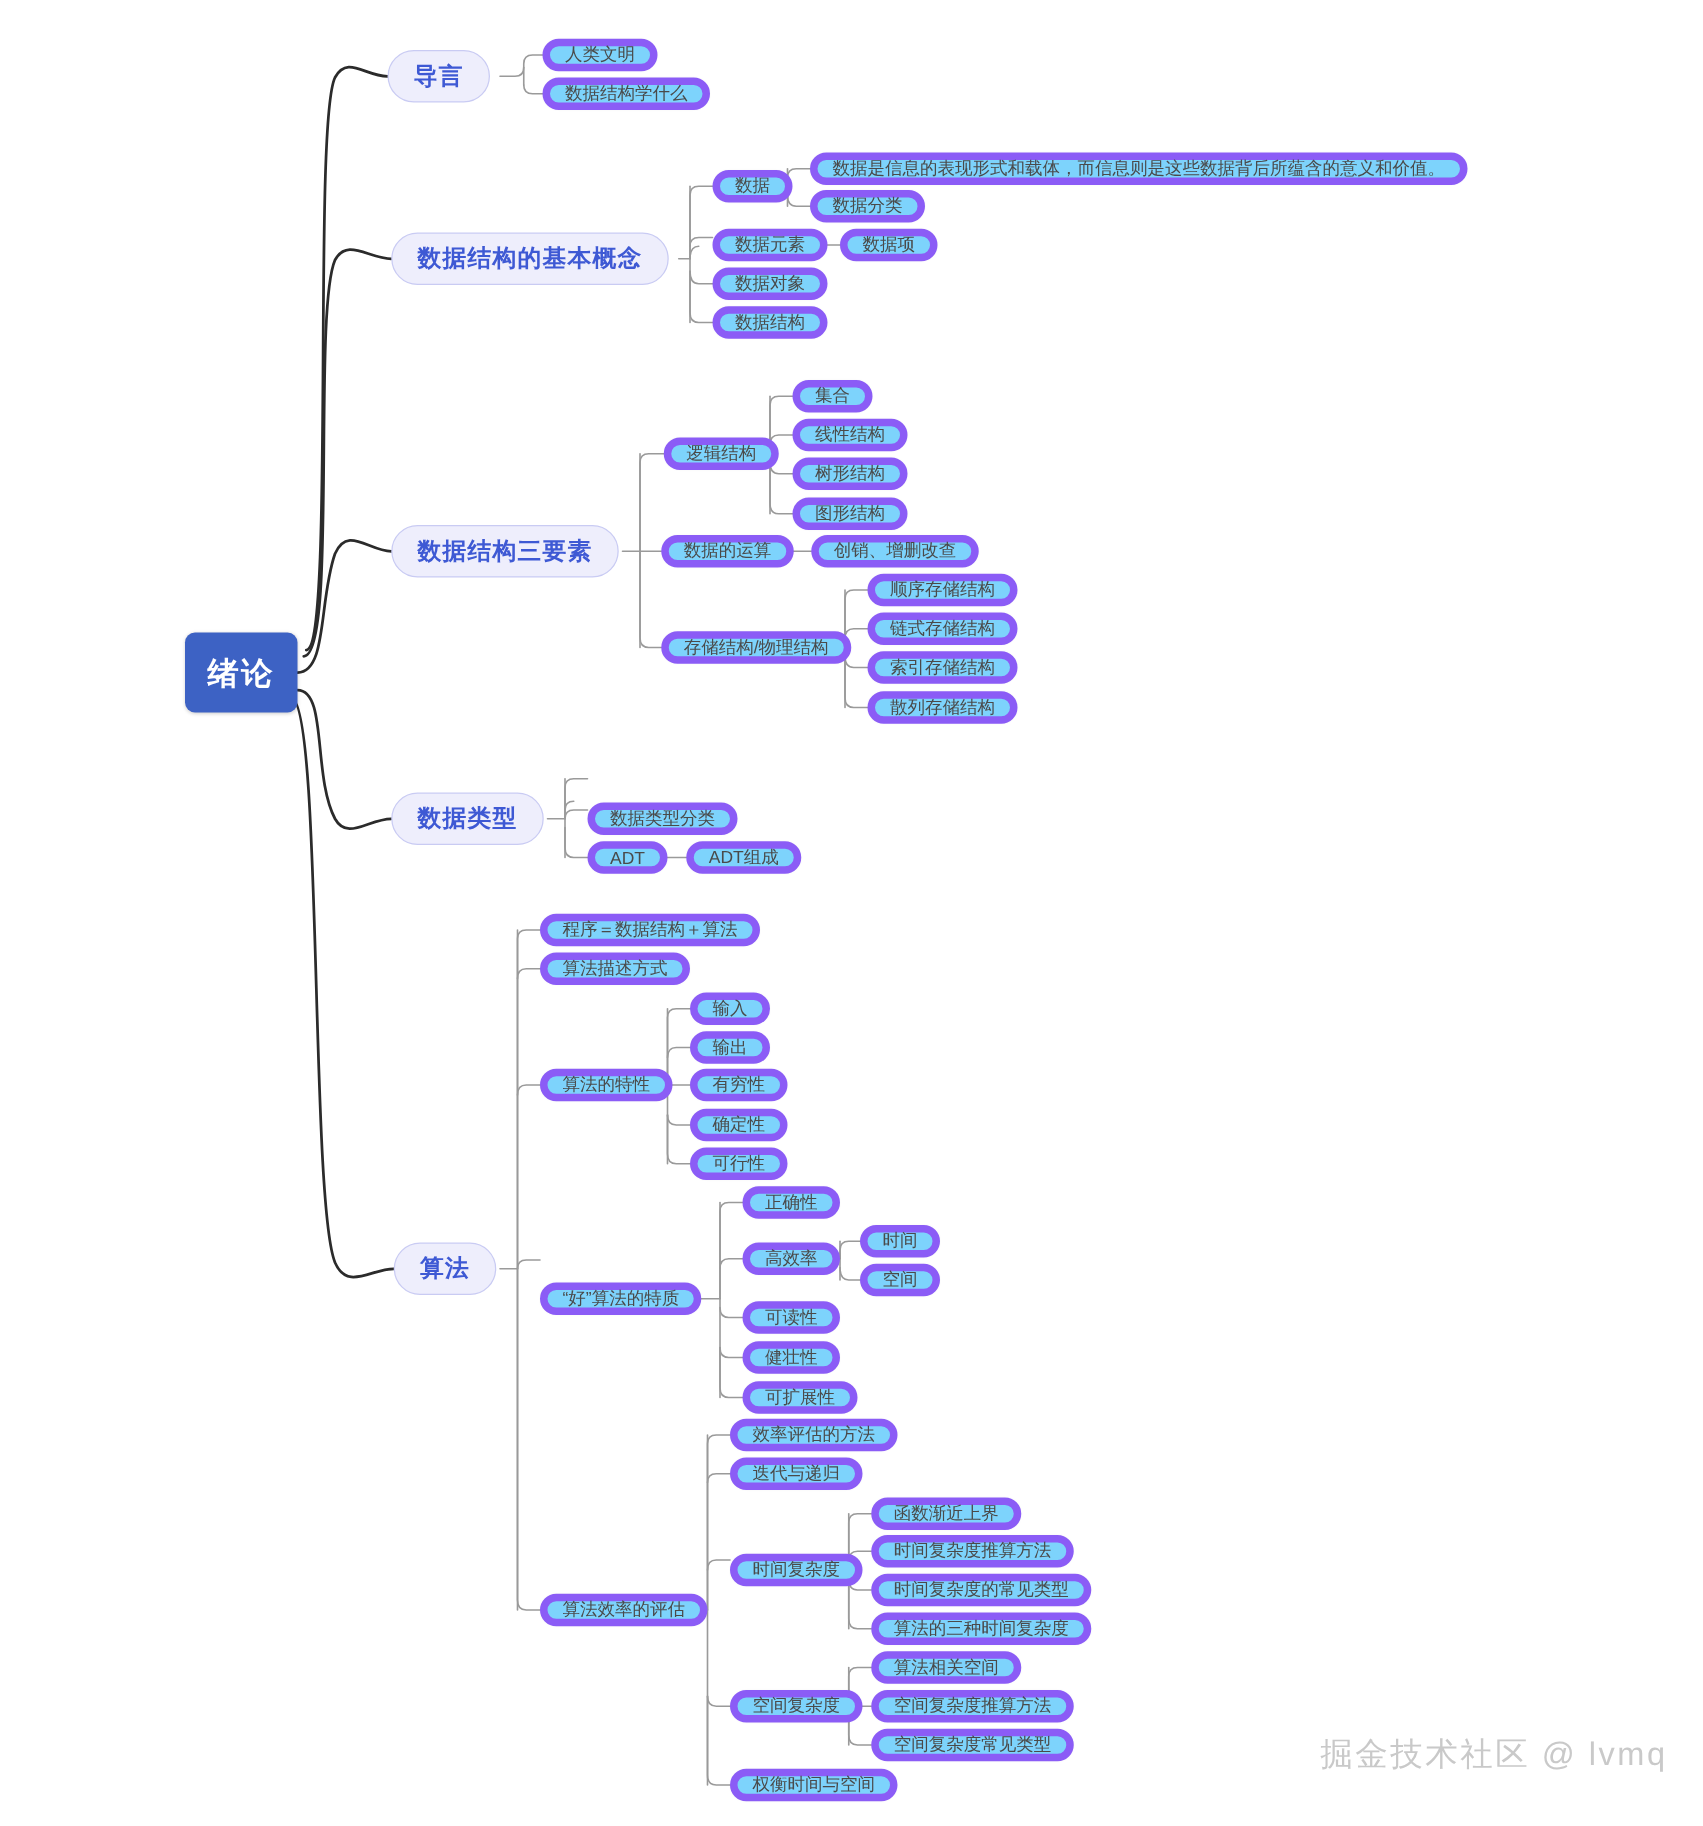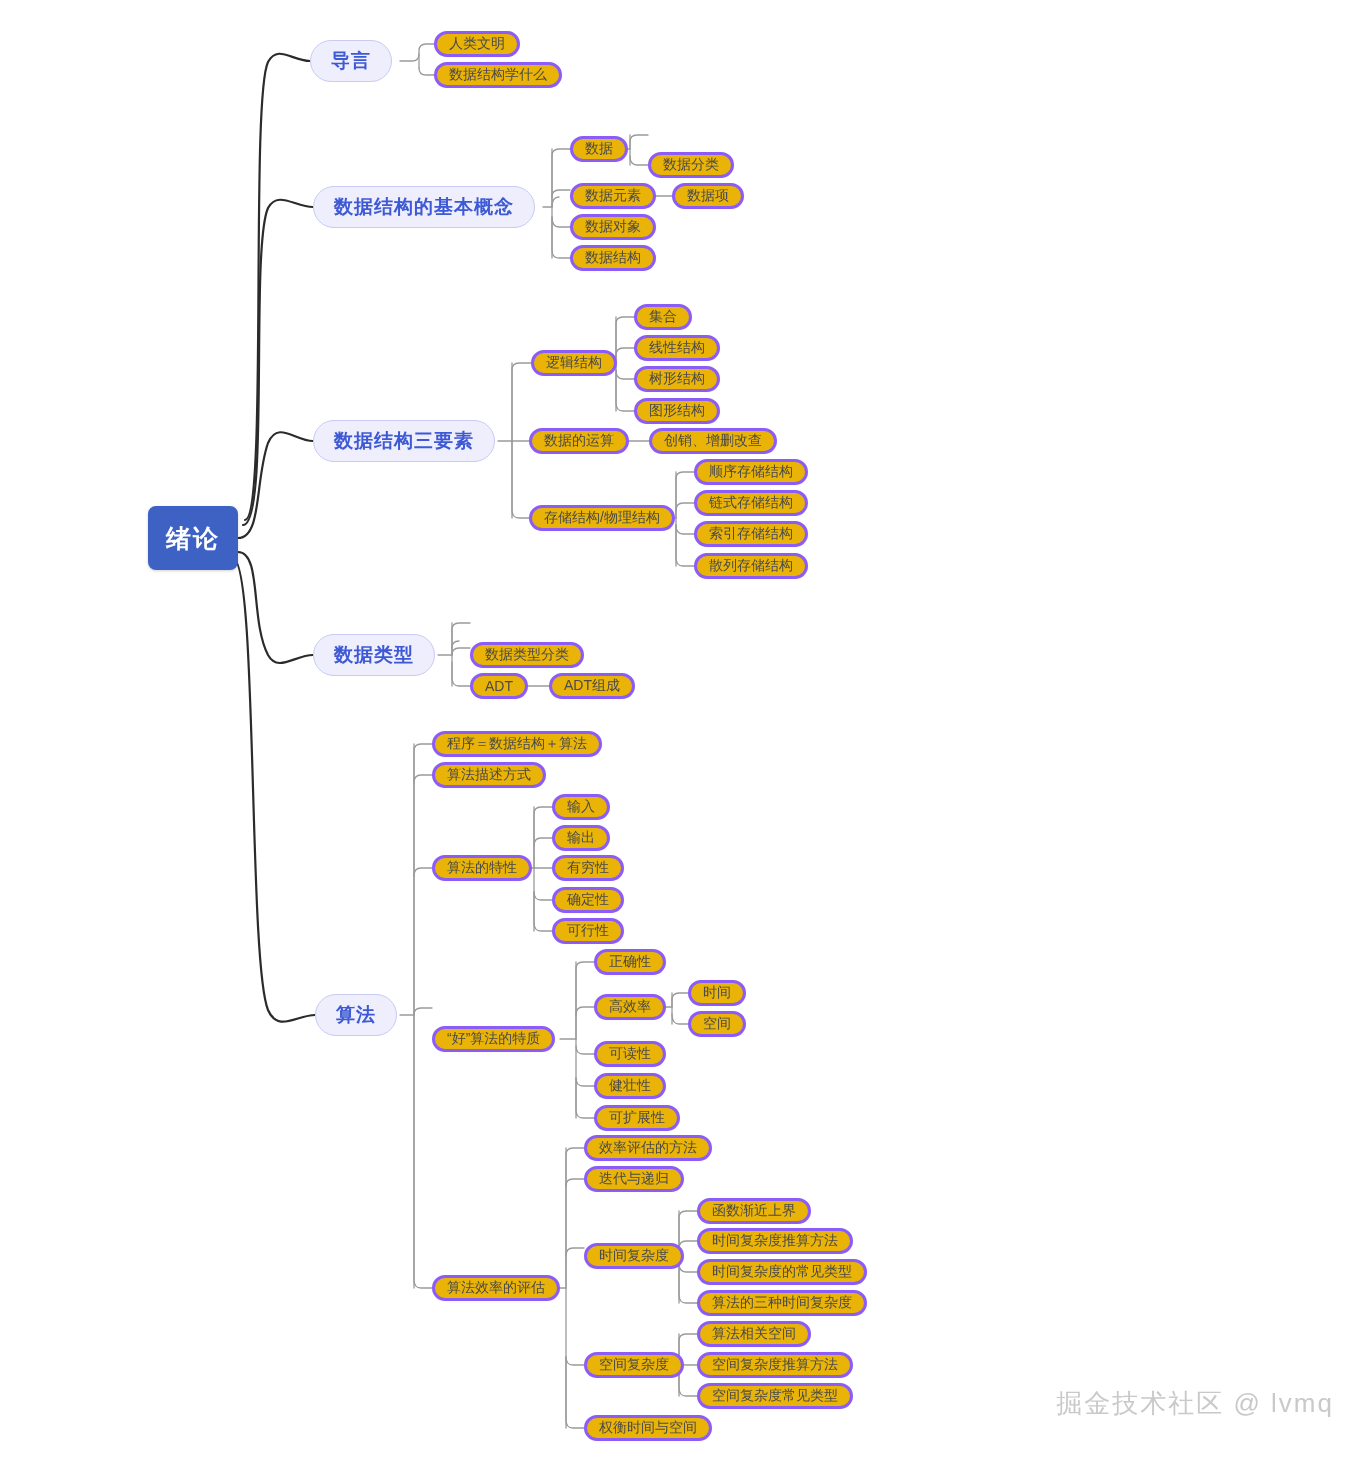--- a/index.html
+++ b/index.html
@@ -54,23 +54,23 @@
     border: 1px solid #c9cbf3;
     border-radius: 22px;
     font-size: 19px;
     font-weight: bold;
     letter-spacing: 1px;
     padding: 0 20px;
     height: 42px;
   }
   
   .node.leaf {
-    background: #eab308;
+    background: #7dd3fc;
     color: #4a4a4a;
-    border: 3px solid #8b5cf6;
+    border: 6px solid #8b5cf6;
     border-radius: 13px;
     font-size: 14px;
     padding: 0 12px;
     height: 26px;
     box-shadow: 0 0 2px rgba(0,0,0,0.04);
   }
   .node.leaf.wide {
     font-size: 14px;
   }
   #watermark {
@@ -215,20 +215,23 @@
   <div class="node leaf" style="left:434px; top:75px;">
     <span>数据结构学什么</span>
   </div>
 
   <div class="node lvl1" style="left:313px; top:207px;">
     <span>数据结构的基本概念</span>
   </div>
   <div class="node leaf" style="left:570px; top:149px;">
     <span>数据</span>
   </div>
+  <div class="node leaf wide" style="left:648px; top:135px;">
+    <span>数据是信息的表现形式和载体，而信息则是这些数据背后所蕴含的意义和价值。</span>
+  </div>
   <div class="node leaf" style="left:648px; top:165px;">
     <span>数据分类</span>
   </div>
   <div class="node leaf" style="left:570px; top:196px;">
     <span>数据元素</span>
   </div>
   <div class="node leaf" style="left:672px; top:196px;">
     <span>数据项</span>
   </div>
   <div class="node leaf" style="left:570px; top:227px;">

